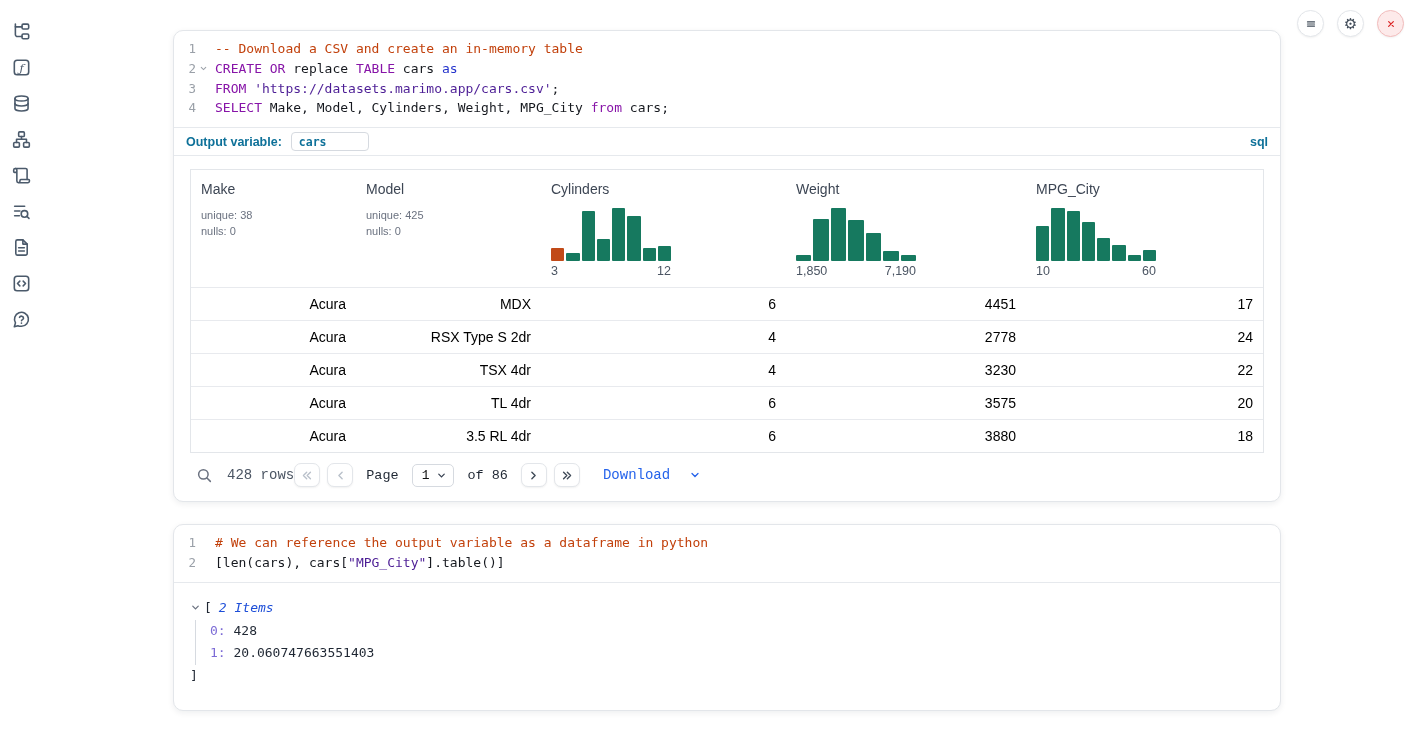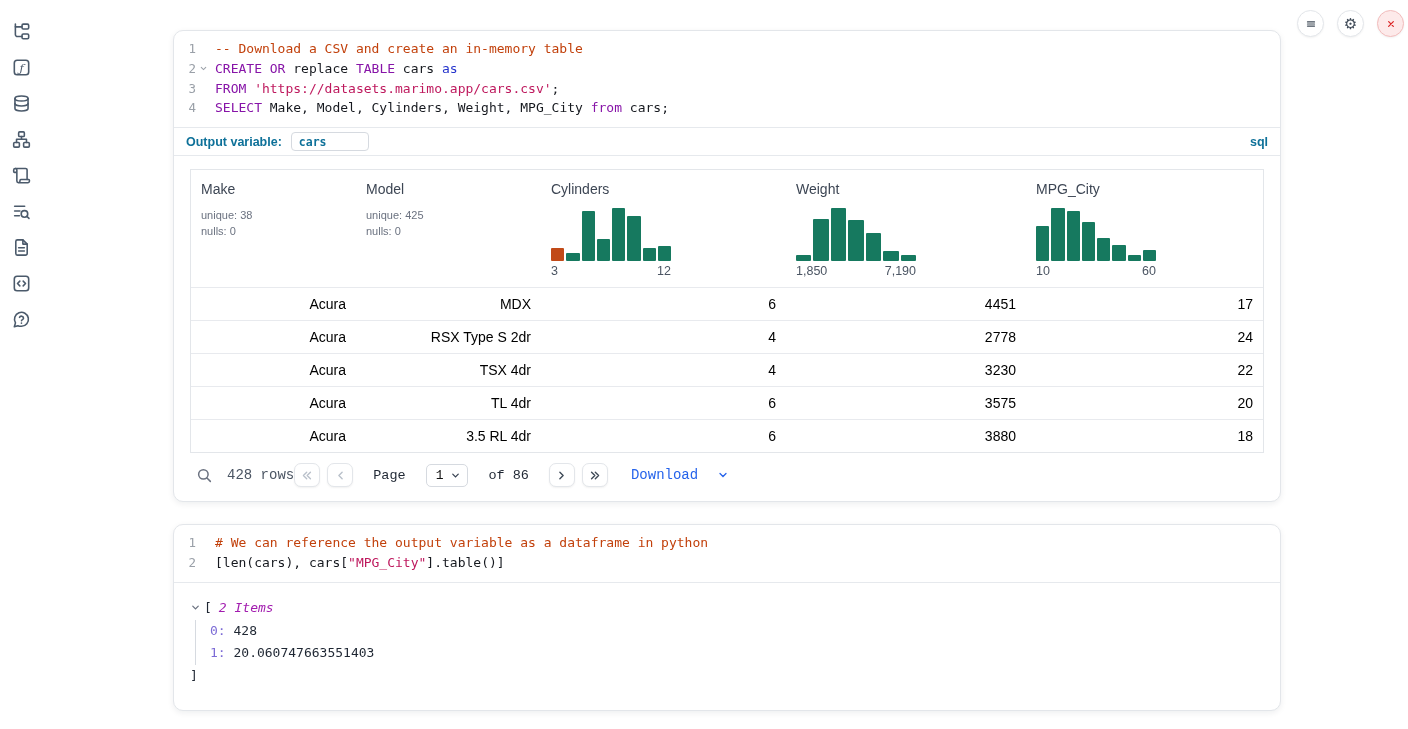--- a/index.html
+++ b/index.html
@@ -38,21 +38,21 @@
   .editor { padding:8px 0 9px; font-family:"DejaVu Sans Mono", monospace;
     font-size:13px; line-height:19.8px; cursor:text; }
   .ed-line { display:flex; }
   .gutter { width:22px; flex:none; text-align:right; color:#9aa0a8; font-size:12.5px; }
   .fold { width:14px; flex:none; display:flex; align-items:center; justify-content:center; color:#9aa0a8; }
   .fold svg { width:9px; height:9px; stroke:currentColor; fill:none; stroke-width:1.8; stroke-linecap:round; }
   .codeln { padding-left:5px; white-space:pre; color:#16191f; }
   .tok-c { color:#c2410c; }
   .tok-k { color:#8714a8; }
   .tok-b { color:#2433cc; }
-  .tok-s { color:#be185d; }
+  .tok-s { color:#4c1d95; }
   .tok-d { color:#16191f; }
 
   
   .outvar-row { border-top:1px solid #e6e9ed; height:28px; display:flex; align-items:center;
     padding:0 12px; gap:9px; }
   .outvar-label { color:#0e7199; font-weight:bold; font-size:12.5px; }
   .outvar-input { width:78px; height:19px; border:1px solid #d6dae0; border-radius:4px;
     padding:0 7px; font-family:"DejaVu Sans Mono", monospace; font-size:11.5px; font-weight:bold;
     color:#0e7199; display:flex; align-items:center; background:#fff; }
   .flex-sp { flex:1; }
@@ -79,36 +79,36 @@
   .tf-left { display:flex; align-items:center; gap:13px; }
   .icon-btn { width:18px; height:18px; padding:0; background:none; border:none; color:#6b7280; cursor:pointer; }
   .icon-btn svg { width:17px; height:17px; stroke:currentColor; fill:none; stroke-width:1.6; stroke-linecap:round; }
   .rowcount { font-size:14px; color:#4b5563; }
   .tf-right { display:flex; align-items:center; gap:7px; }
   .pg-btn { width:26px; height:24px; border:1px solid #e3e6ea; border-radius:7px; background:#fff;
     color:#3f4a57; display:flex; align-items:center; justify-content:center; padding:0;
     box-shadow:0 1px 2px rgba(0,0,0,.06); cursor:pointer; }
   .pg-btn svg { width:13px; height:13px; stroke:currentColor; fill:none; stroke-width:1.7; stroke-linecap:round; stroke-linejoin:round; }
   .pg-btn.disabled { color:#b9c0ca; }
-  .pg-label { font-size:13.5px; color:#1f2733; margin:0 13px; }
+  .pg-label { font-size:13.5px; color:#1f2733; margin:0 6px; }
   .page-select { height:23px; border:1px solid #d6dae0; border-radius:5px; background:#fff;
     display:flex; align-items:center; padding:0 6px 0 9px; gap:7px; font-size:13px; color:#111;
     cursor:pointer; }
   .page-select svg { width:11px; height:11px; stroke:#374151; fill:none; stroke-width:1.8; stroke-linecap:round; }
   .download { display:flex; align-items:center; gap:19px; color:#2563eb; font-size:14px;
     margin-left:16px; cursor:pointer; }
   .download svg { width:12px; height:12px; stroke:#2563eb; fill:none; stroke-width:1.7; stroke-linecap:round; }
 
   
   .py-output { border-top:1px solid #e6e9ed; padding:17px 16px 27px;
     font-family:"DejaVu Sans Mono", monospace; font-size:13px; color:#1f2733; }
   .tree-head { display:flex; align-items:center; }
   .caret { color:#6b7280; margin-right:3px; cursor:pointer; }
   .caret svg { width:11px; height:11px; stroke:currentColor; fill:none; stroke-width:1.8; stroke-linecap:round; }
-  .items { color:#a21caf; font-style:italic; margin-left:7px; }
+  .items { color:#1d4ed8; font-style:italic; margin-left:7px; }
   .tree-block { margin:5px 0 3px 5px; border-left:1px solid #d6dae0; padding-left:14px; }
   .tree-entry { line-height:22.5px; }
   .tree-key { color:#7c6bd6; }
 </style>
 </head>
 <body>
 
 <div class="sidebar" id="sidebar">
     <button class="sb-btn">
       <svg viewBox="0 0 18 18">

